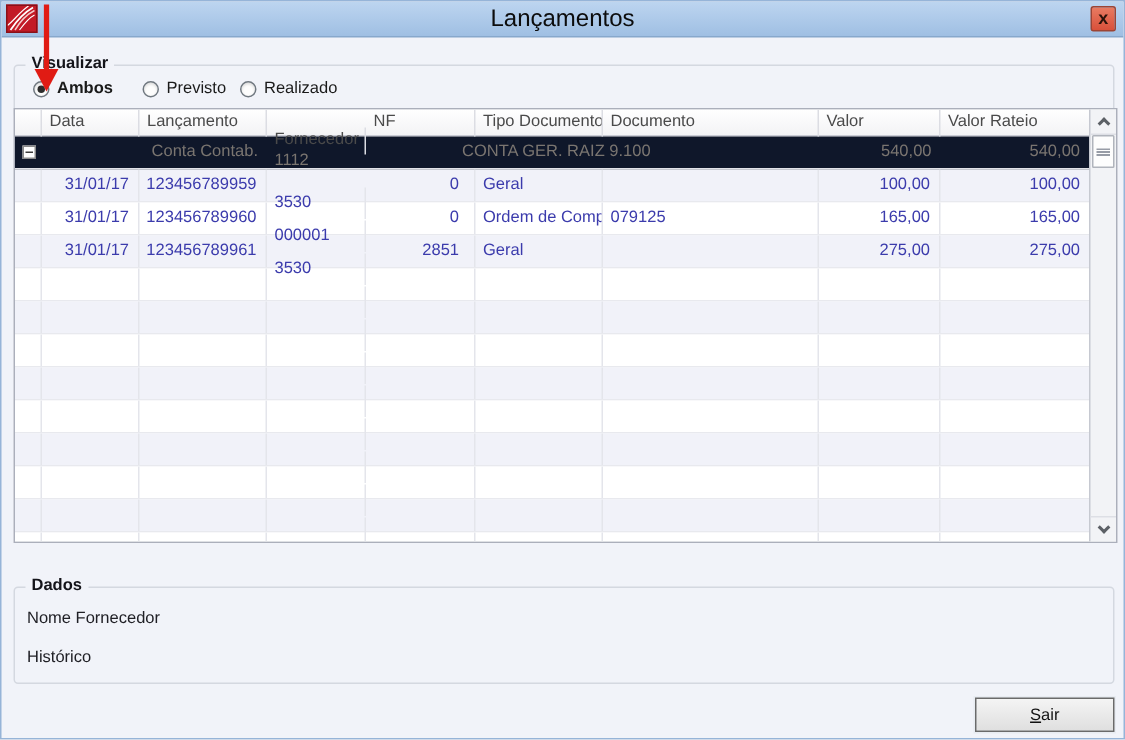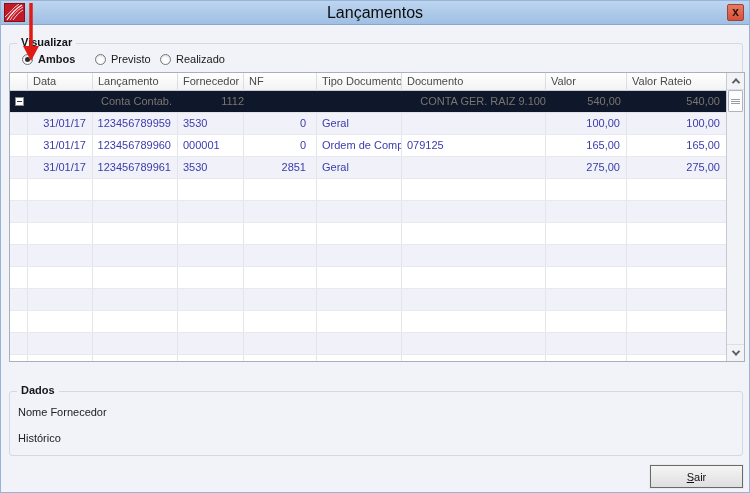--- a/index.html
+++ b/index.html
@@ -57,31 +57,31 @@
   .grid{
     position:absolute;left:8px;top:71px;width:736px;height:290px;
     background:#fff;border:1px solid #abafbb;display:flex;
   }
   .grid-main{width:716px;height:100%;overflow:hidden;}
   .grid-header{display:flex;height:18px;background:linear-gradient(#ffffff,#f3f3f5);border-bottom:1px solid #c9cbd4;}
   .hcell{
     height:18px;line-height:17px;padding:0 0 0 5px;color:#4a4a4a;
     border-right:1px solid #dcdde3;overflow:hidden;white-space:nowrap;cursor:pointer;
   }
-  .col0{width:18px;}.col1{width:65px;}.col2{width:85px;}.col3{width:66px;}.col4{width:73px;}
+  .col0{width:18px;}.col1{width:65px;}.col2{width:85px;}.col3{width:66px;margin-top:12px;}.col4{width:73px;}
   .col5{width:85px;}.col6{width:144px;}.col7{width:81px;}.col8{width:99px;}
   .grow-g1{width:150px;}.grow-g3{width:302px;}
   
   .group-row{
     display:flex;height:22px;background:#0f172a;border-bottom:1px solid #e2e3e8;
     color:#7a7570;font-weight:normal;align-items:center;
   }
   .gcell{height:22px;line-height:21px;white-space:nowrap;overflow:hidden;}
   .gcell.r{text-align:right;padding-right:6px;}
-  .gcell.l{padding-left:5px;text-align:right;}
+  .gcell.l{padding-left:5px;}
   .expander-cell{width:18px;display:flex;align-items:center;justify-content:center;}
   .expander{
     width:9px;height:9px;background:#fff;border:1px solid #8a8a8a;position:relative;cursor:pointer;
   }
   .expander::after{content:"";position:absolute;left:1px;top:3px;width:5px;height:1px;background:#3a3a3a;}
   
   .grid-rows{height:248px;overflow:hidden;}
   .drow{display:flex;height:22px;border-bottom:1px solid #e8e9ee;background:#fff;}
   .drow.alt{background:#f1f2f9;}
   .cell{

